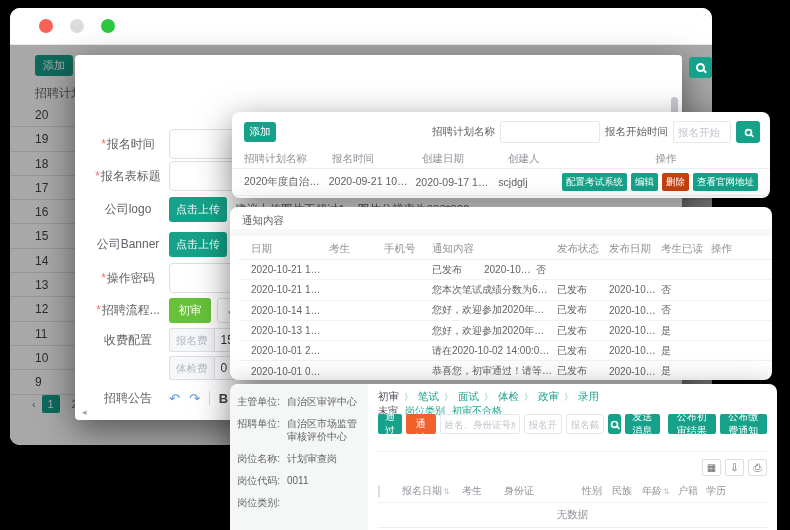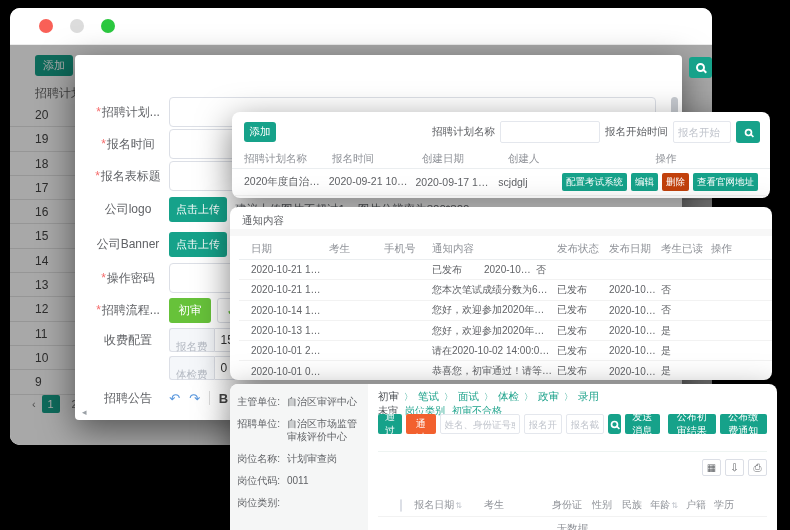--- a/index.html
+++ b/index.html
@@ -50,21 +50,21 @@
   .hint { font-size:11.5px; color:#5f6368; margin-left:8px; white-space:nowrap; overflow:hidden; }
   .tag-green { background:#67c23a; color:#fff; width:42px; height:25px; border-radius:3px;
                display:inline-flex; align-items:center; justify-content:center; font-size:11.5px; flex:none; }
   .check-box { width:30px; height:25px; border:1px solid #dcdfe6; border-radius:3px; margin-left:6px;
                display:inline-flex; align-items:center; justify-content:center; color:#67c23a; font-size:13px; flex:none; }
   .tag-gray { background:#f7f7f7; border:1px solid #e6e6e6; color:#c0c4cc; width:42px; height:25px;
               border-radius:3px; display:inline-flex; align-items:center; justify-content:center;
               font-size:11.5px; margin-left:10px; flex:none; }
   .fee-line { display:flex; align-items:center; }
   .fee-label { background:#f5f7fa; border:1px solid #dcdfe6; border-right:none; color:#b4b9c2;
-               font-size:10.5px; height:24px; line-height:22px; padding:6px 6px; border-radius:3px 0 0 3px; }
+               font-size:10.5px; height:24px; line-height:22px; padding:0 6px; border-radius:3px 0 0 3px; }
   .fee-input { width:46px; height:24px; border:1px solid #dcdfe6; border-radius:0 3px 3px 0;
                font-size:12px; color:#333; padding-left:6px; line-height:22px; background:#fff; }
   .toolbar { display:flex; align-items:center; gap:9px; font-size:13px; color:#444; }
   .tb-blue { color:#5a98de; font-size:13px; }
   .tb-sep { width:1px; height:14px; background:#ddd; }
   .tb-b { font-weight:bold; } .tb-i { font-style:italic; font-family:"Liberation Serif",serif; }
   .tb-u { text-decoration:underline; }
   .vscroll { position:absolute; right:4px; top:42px; width:7px; height:48px; background:#c7cbd1; border-radius:4px; }
   .hscroll-arrow { position:absolute; left:7px; bottom:3px; color:#9aa0a6; font-size:9px; }
 
@@ -123,21 +123,21 @@
   .a-btn { height:20px; font-size:10px; padding:0 6px; border-radius:2px; }
   .a-btn.fail { background:#f2602e; }
   .a-input { height:20px; border:1px solid #e4e7ed; border-radius:2px; font-size:9.5px; padding:0 4px; color:#606266; }
   .a-input::placeholder { color:#c0c4cc; }
   .w80{width:80px;} .w38{width:38px;}
   .q-btn2 { width:22px; height:20px; }
   .spacer { flex:1; }
   .icon-row { display:flex; justify-content:flex-end; gap:4px; margin-top:7px; }
   .sq-icon { width:19px; height:17px; border:1px solid #dcdfe6; border-radius:2px; color:#606266;
              font-size:10px; display:inline-flex; align-items:center; justify-content:center; cursor:pointer; }
-  .a-thead { display:flex; align-items:center; margin-top:21px; font-size:10px; color:#909399; height:16px;text-align:right; }
+  .a-thead { display:flex; align-items:center; margin-top:7px; font-size:10px; color:#909399; height:16px; }
   .chk { width:11px; height:11px; border:1px solid #dcdfe6; border-radius:2px; background:#fff; }
   .ac0{width:24px;} .ac1{width:60px;} .ac2{width:42px;} .ac3{width:78px;} .ac4{width:30px;}
   .ac5{width:30px;} .ac6{width:36px;} .ac7{width:28px;} .ac8{width:28px;}
   .sort { font-size:8px; color:#c0c4cc; margin-left:1px; }
   .empty-row { height:26px; display:flex; align-items:center; justify-content:center; font-size:10.5px;
                color:#909399; border-top:1px solid #f2f2f2; border-bottom:1px solid #ebeef0; margin-top:3px; }
 </style>
 </head>
 <body>
 
@@ -172,24 +172,20 @@
     <div class="backdrop"></div>
   </div>
 </div>
 
 <button class="btn main-search">
   <span class="mag"></span>
 </button>
 
 <section class="card modal">
 
-  <div class="frow" style="top:42px;">
-    <span class="flabel req">招聘计划...</span>
-    <span class="finput" style="margin-right:10px;"></span>
-  </div>
   <div class="frow" style="top:74px;">
     <span class="flabel req">报名时间</span>
     <span class="finput"></span>
   </div>
   <div class="frow" style="top:106px;">
     <span class="flabel req">报名表标题</span>
     <span class="finput"></span>
   </div>
   <div class="frow" style="top:139px;">
     <span class="flabel">公司logo</span>

